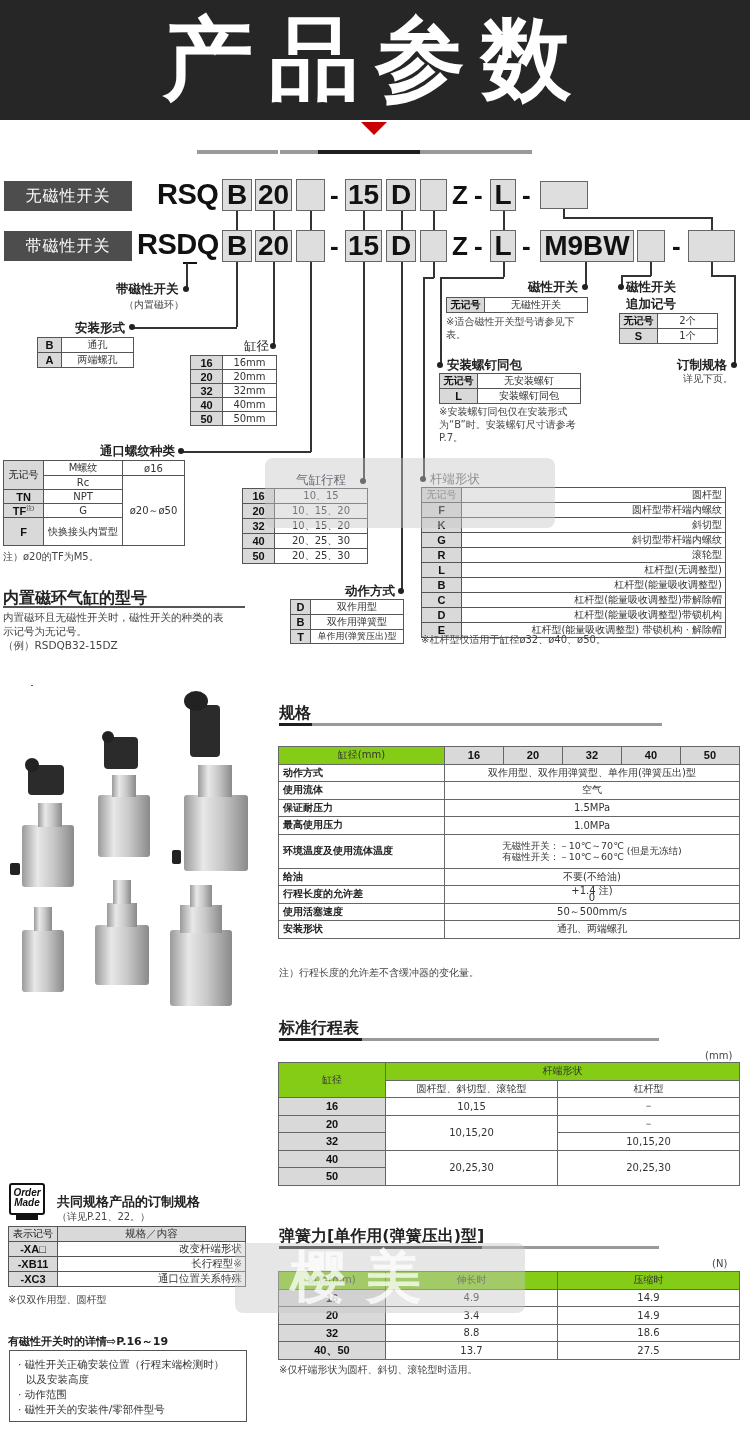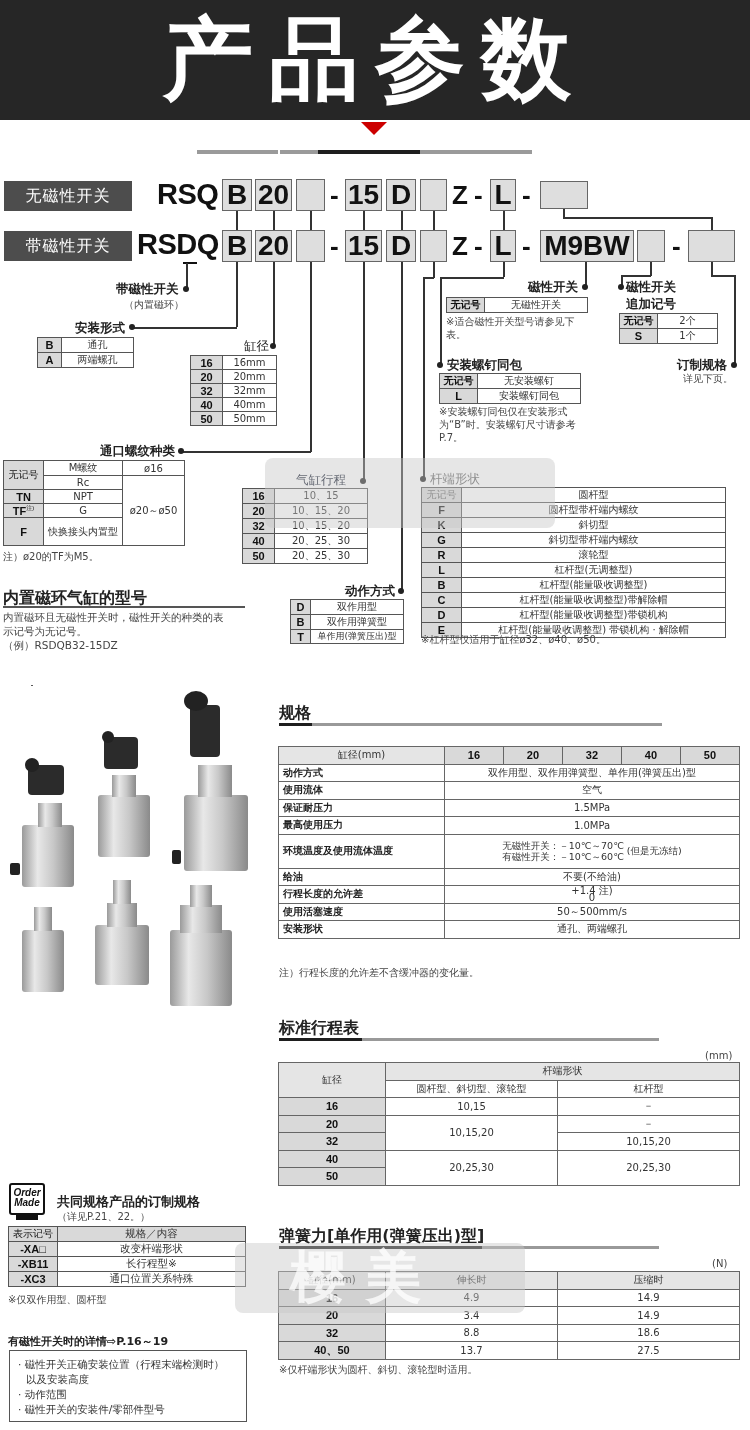--- a/index.html
+++ b/index.html
@@ -16,27 +16,27 @@
 .dash{font-family:"Liberation Sans",sans-serif;font-weight:bold;font-size:26px;color:#111}
 .vl{position:absolute;width:1.5px;background:#333}
 .hl{position:absolute;height:1.5px;background:#333}
 .dot{position:absolute;width:6px;height:6px;border-radius:50%;background:#222}
 .ann{position:absolute;font-size:12.5px;font-weight:bold;color:#222;white-space:nowrap}
 .ann-sub{position:absolute;font-size:10px;color:#444;white-space:nowrap}
 .note{position:absolute;font-size:10px;color:#444;line-height:13px}
 table.t{border-collapse:collapse;position:absolute;font-size:10px}
 table.t td{border:1px solid #555;height:14px;padding:0 3px;text-align:center;color:#333;white-space:nowrap}
 table.t td.k{background:#d9d9d9;font-weight:bold;font-family:"Liberation Sans",sans-serif;color:#111;font-size:11px}
-table.t td.l{text-align:center}
+table.t td.l{text-align:right}
 .sec-title{position:absolute;font-size:16px;font-weight:bold;color:#222}
 .sec-bar{position:absolute;height:3px;background:#999}
 .sec-bar-dark{position:absolute;height:3px;background:#1e1e1e}
 table.spec{border-collapse:collapse;position:absolute;font-size:10px}
 table.spec td{border:1px solid #666;height:17.5px;padding:0 4px;color:#333}
-table.spec td.h{background:#e5e5e5;text-align:center}
+table.spec td.h{background:#84cc16;text-align:center}
 table.spec td.hb{background:#d9d9d9;text-align:center;font-weight:bold;font-family:"Liberation Sans",sans-serif;font-size:11px;color:#111}
 table.spec td.c{text-align:center}
 table.spec td.rk{font-weight:bold;color:#222}
 table.spec td.kb{background:#d9d9d9;text-align:center;font-weight:bold;font-family:"Liberation Sans",sans-serif;font-size:11px;color:#111}
 .watermark{position:absolute;background:rgba(200,200,200,0.45);border-radius:8px}
 .wm-text{position:absolute;color:rgba(255,255,255,0.75);font-size:56px;font-weight:bold}
 .photo{left:0;top:685px;width:260px;height:340px}
 .order-icon{left:9px;top:1183px;width:36px;height:32px;border:2.5px solid #111;border-radius:3px;font-family:"Liberation Sans",sans-serif;font-style:italic;font-weight:bold;font-size:10px;line-height:10px;text-align:center;padding-top:3px;color:#111}
 .order-stand{left:16px;top:1215px;width:22px;height:5px;background:#111}
 .infobox{left:9px;top:1350px;width:238px;height:72px;border:1px solid #555;padding:6px 8px;font-size:10.5px;color:#333;line-height:15px}

